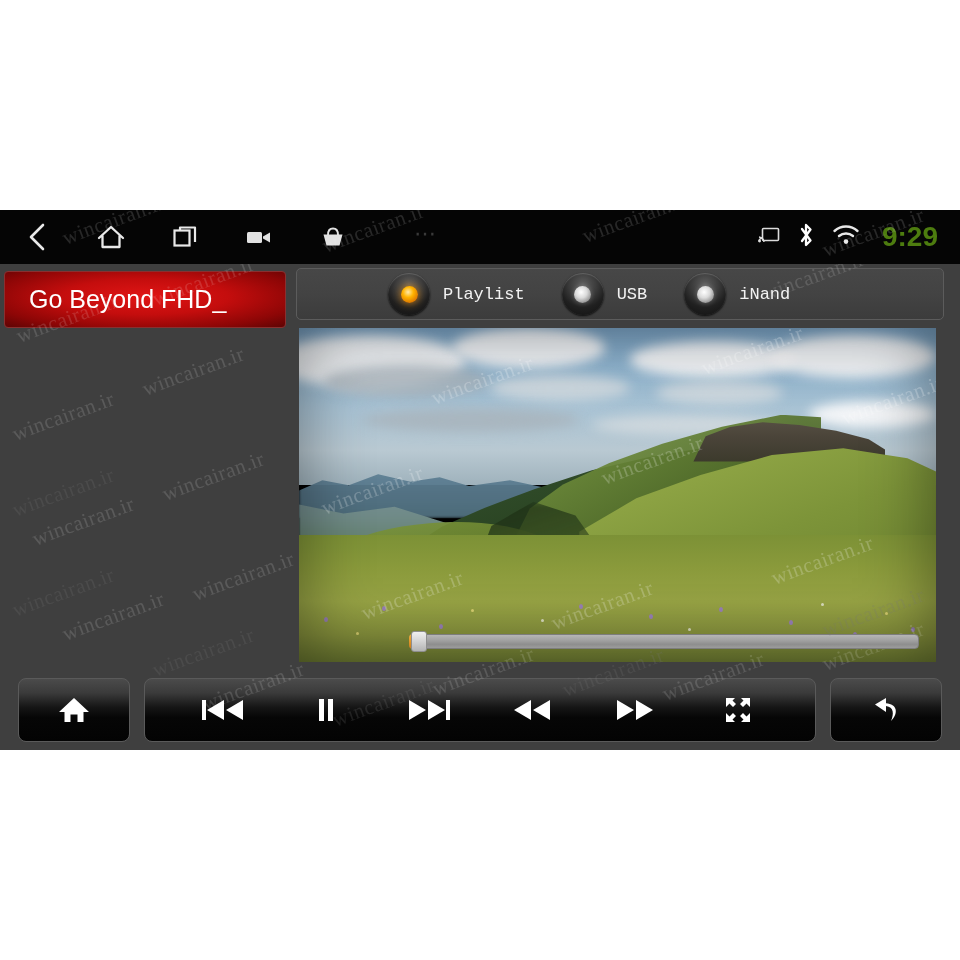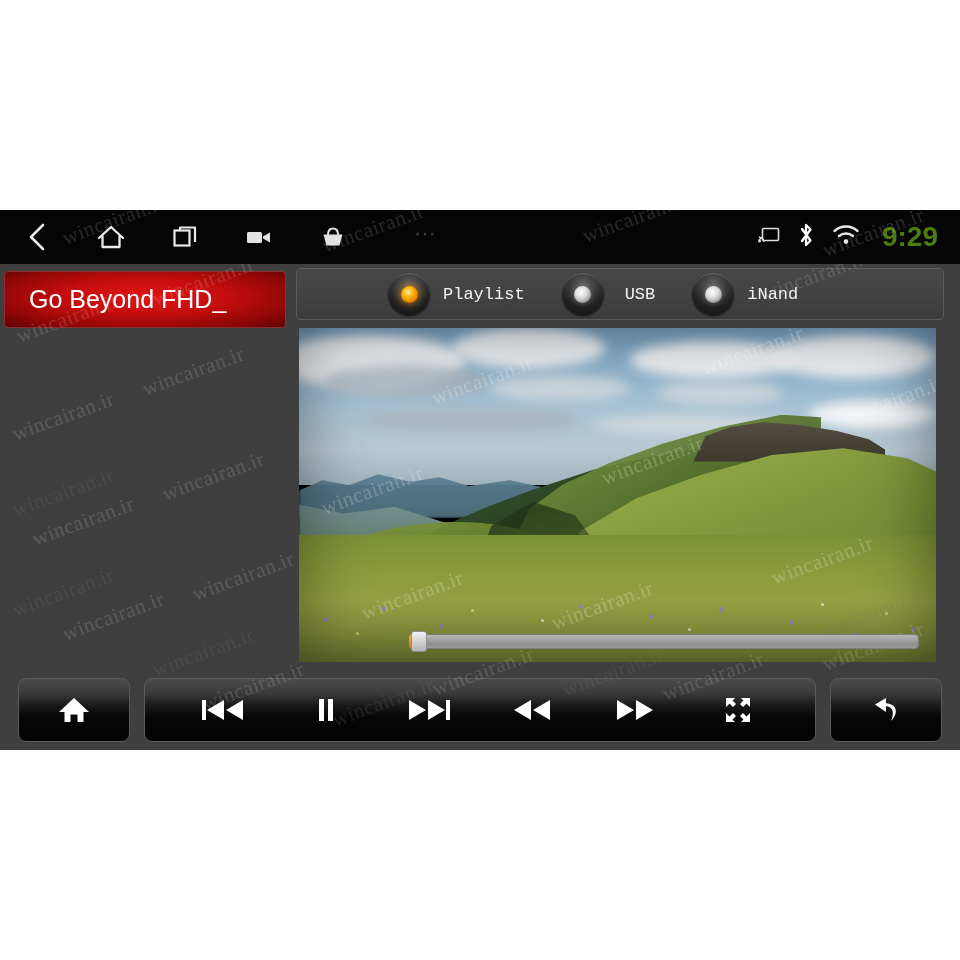--- a/index.html
+++ b/index.html
@@ -160,21 +160,21 @@
     align-items: center;
   }
   .src {
     display: flex;
     align-items: center;
     height: 100%;
     font-family: Liberation Mono, monospace;
   }
   .src-0 { margin-left: 78px; }
   .src-1 { margin-left: 22px; }
-  .src-2 { margin-left: 24px; gap: 8px; }
+  .src-2 { margin-left: 24px; }
   .src-3 { margin-left: 24px; }
   .knob {
     width: 42px;
     height: 42px;
     border-radius: 50%;
     background:
       radial-gradient(circle at 50% 28%, #5e5e5e 0%, #3a3a3a 38%, #202020 62%, #101010 100%);
     box-shadow: 0 1px 2px rgba(0,0,0,0.8), inset 0 1px 1px rgba(255,255,255,0.18);
     display: flex;
     align-items: center;

